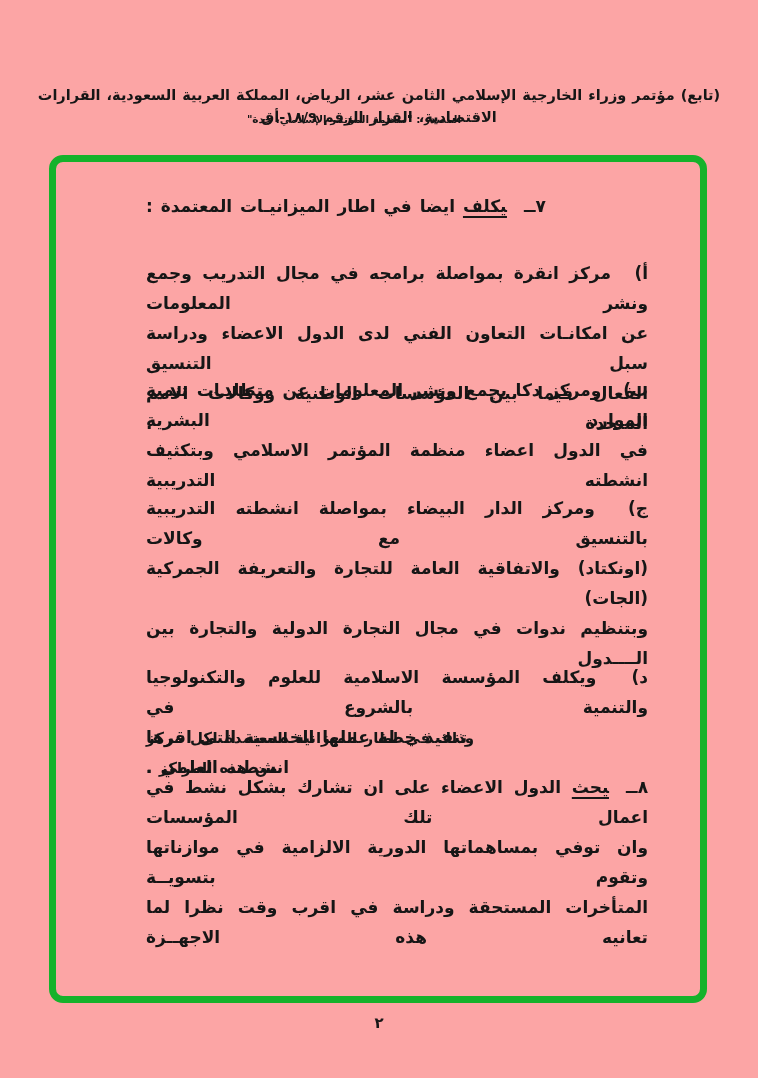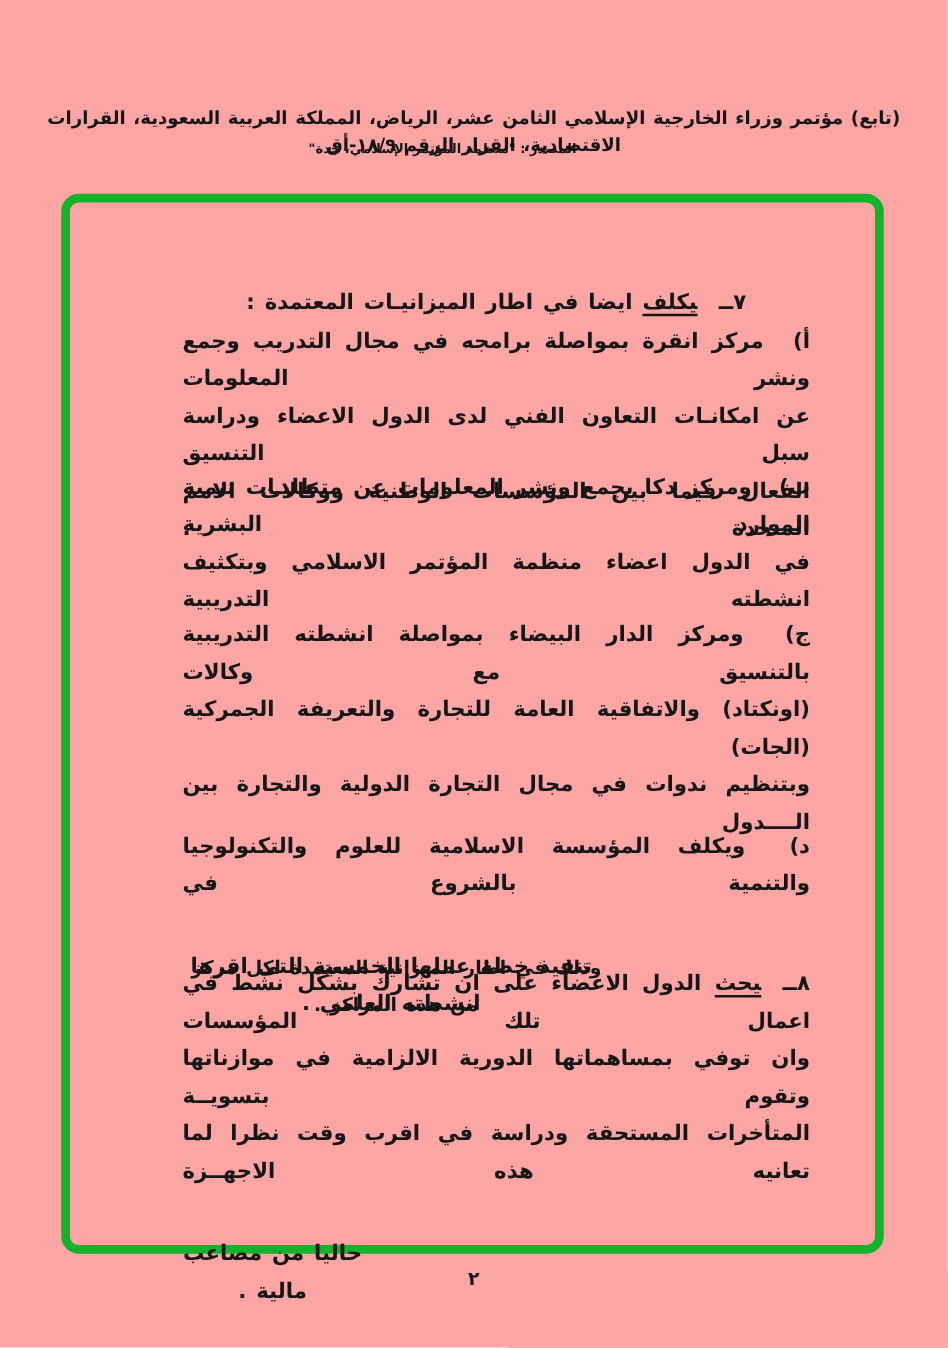--- a/index.html
+++ b/index.html
@@ -26,21 +26,21 @@
   }
   
   .blk {
     position:absolute; left:146px; width:502px;
     direction:rtl; font-weight:700; font-size:17px; line-height:30px;
     word-spacing:2px;
   }
   .blk.sm { font-size:15px; }
   .line { min-height:30px; }
   .fill { text-align:justify; text-align-last:justify; }
-  .tr   { text-align:center;margin-top:36px; }
+  .tr   { text-align:left; }
   .mk   { margin-left:13px; }
   .mk7  { margin-left:17px; }
   .u    { text-decoration:underline; text-decoration-thickness:2px; text-underline-offset:4px; }
   
   .pgnum {
     position:absolute; top:1014px; left:0; width:758px;
     text-align:center; font-size:15px; font-weight:700;
   }
 </style>
 </head>
@@ -80,18 +80,17 @@
   </div>
 
   <div class="blk sm" style="top:723px">
     <div class="line tr" style="padding-right:160px">وذلك في اطار الميزانية المعتمدة لكل مركز من هذه المراكز .</div>
   </div>
 
   <div class="blk" style="top:772px">
     <div class="line fill"><span class="mk mk7">٨ــ</span><span class="u">يحث</span> <span>الدول الاعضاء على ان تشارك بشكل نشط في اعمال تلك المؤسسات</span></div>
     <div class="line fill">وان توفي بمساهماتها الدورية الالزامية في موازناتها وتقوم بتسويــة</div>
     <div class="line fill">المتأخرات المستحقة ودراسة في اقرب وقت نظرا لما تعانيه هذه الاجهــزة</div>
-    <div class="line tr" style="padding-right:358px">حاليا من مصاعب مالية .</div>
   </div>
 
   <div class="pgnum">٢</div>
 
 </div>
 
 </body></html>

